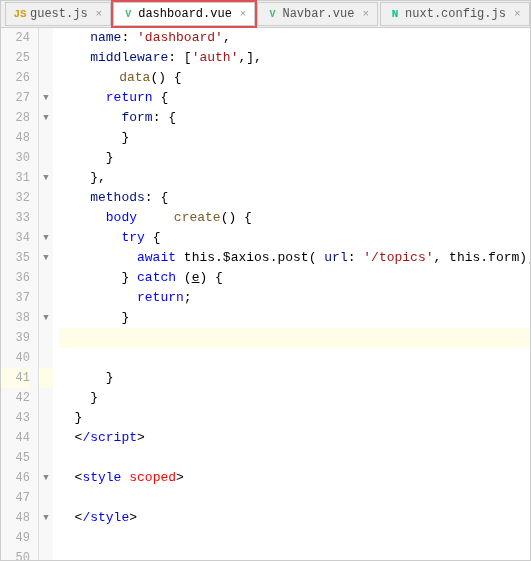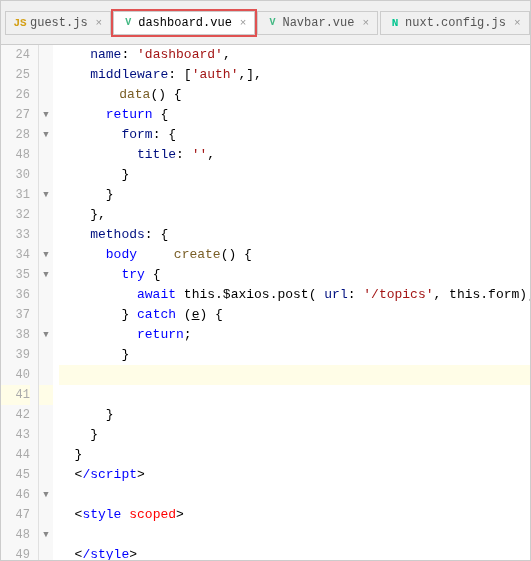--- a/index.html
+++ b/index.html
@@ -20,21 +20,21 @@
       flex-direction: column;
       border: 1px solid #cccccc;
     }
 
     
     .tab-bar {
       display: flex;
       align-items: center;
       background: #f0f0f0;
       border-bottom: 1px solid #cccccc;
-      height: 44px;
+      height: 27px;
       padding: 0 4px;
       gap: 2px;
     }
 
     .tab {
       display: flex;
       align-items: center;
       padding: 3px 8px;
       height: 24px;
       font-size: 12px;
@@ -277,23 +277,20 @@
       </div>
 
       <div class="code-line">
         <span class="plain">&nbsp;&nbsp;&nbsp;&nbsp;&nbsp;&nbsp;<span class="kw">return</span> <span class="bracket">{</span></span>
       </div>
 
       <div class="code-line">
         <span class="plain">&nbsp;&nbsp;&nbsp;&nbsp;&nbsp;&nbsp;&nbsp;&nbsp;<span class="prop">form</span>: <span class="bracket">{</span></span>
       </div>
 
-      <div class="code-line">
-        <span class="plain">&nbsp;&nbsp;&nbsp;&nbsp;&nbsp;&nbsp;&nbsp;&nbsp;&nbsp;&nbsp;<span class="prop">title</span>: <span class="str">''</span>,</span>
-      </div>
 
 
       <div class="code-line">
         <span class="plain">&nbsp;&nbsp;&nbsp;&nbsp;&nbsp;&nbsp;&nbsp;&nbsp;<span class="bracket">}</span></span>
       </div>
 
       <div class="code-line">
         <span class="plain">&nbsp;&nbsp;&nbsp;&nbsp;&nbsp;&nbsp;<span class="bracket">}</span></span>
       </div>
 

